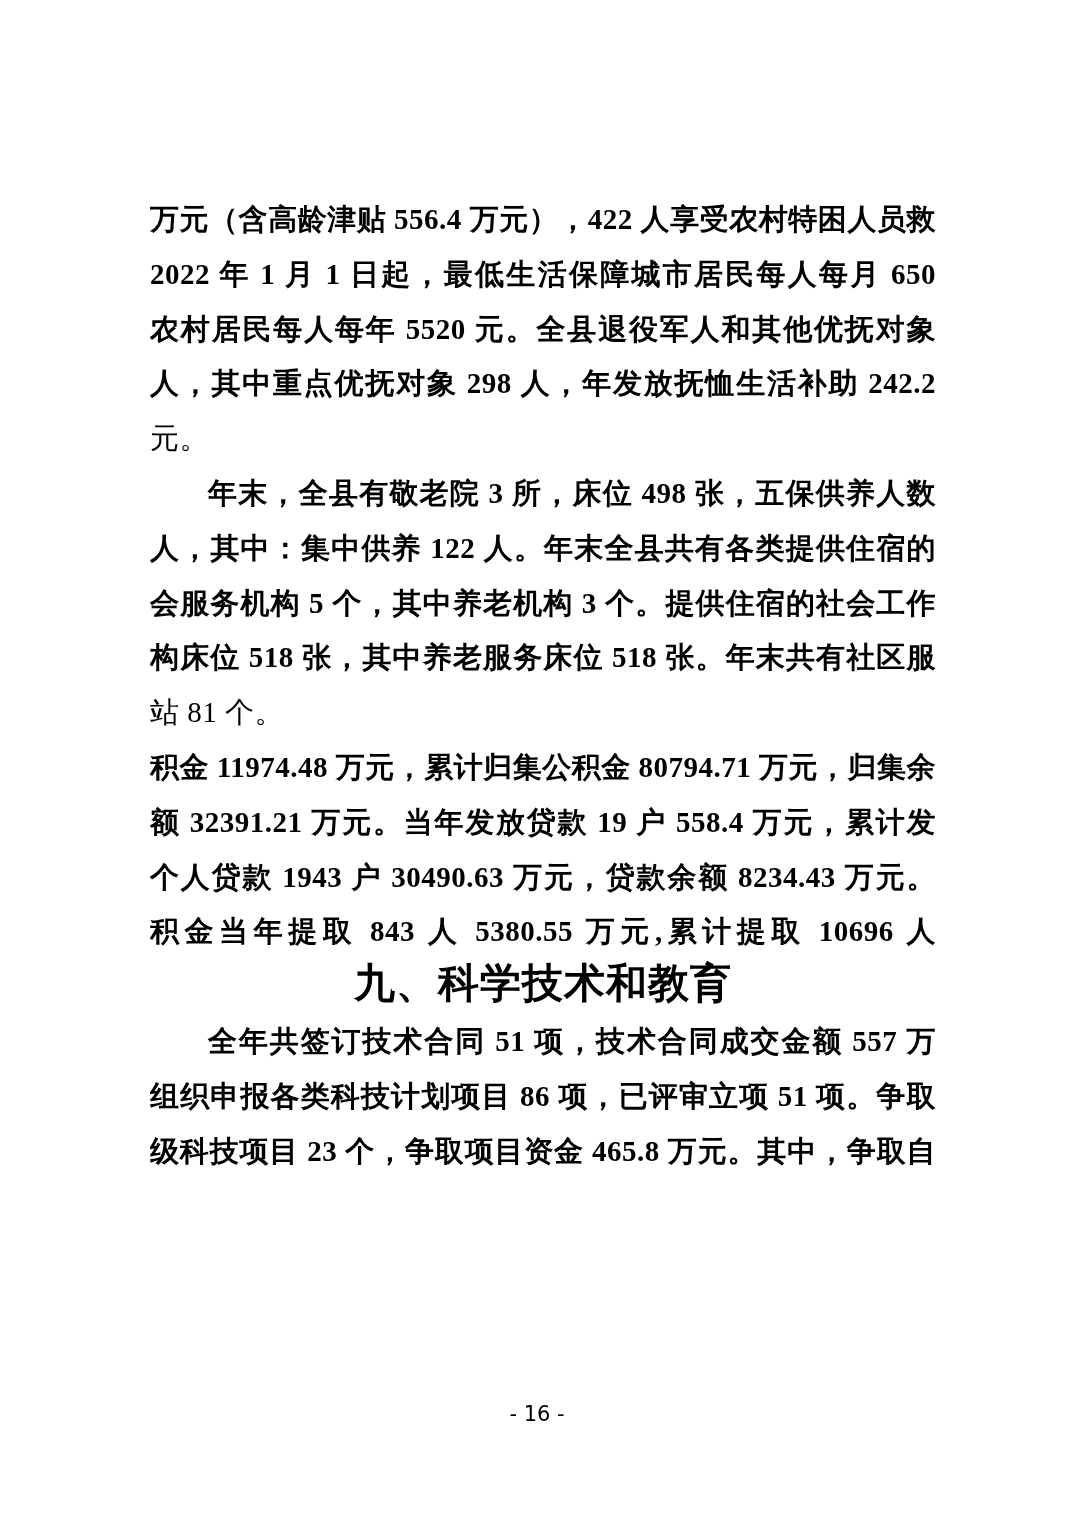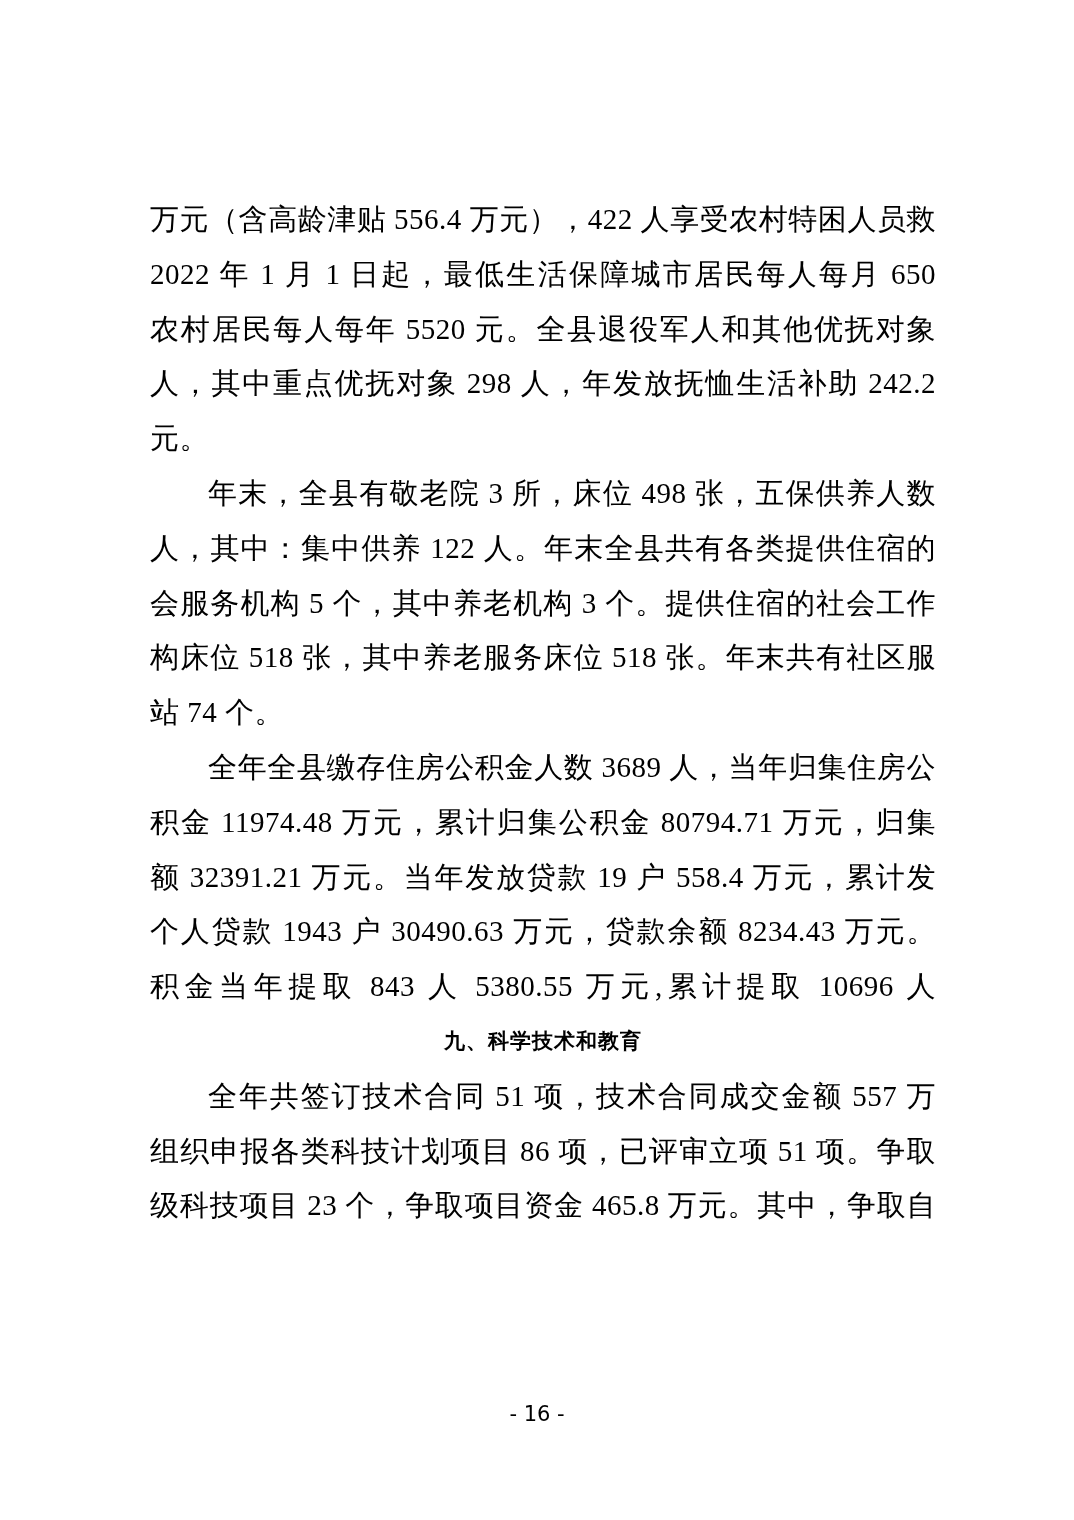--- a/index.html
+++ b/index.html
@@ -27,32 +27,33 @@
     line-height: 54.8px;
     font-size: 29px;
     overflow: hidden;
     letter-spacing: 0.5px;
   }
 
   .line.justify {
     text-align: justify;
     text-align-last: justify;
     text-justify: inter-character;
+    font-weight: bold;
   }
 
   .line.indent {
     text-indent: 2em;
   }
 
   .line.heading {
     text-align: center;
     text-align-last: center;
     font-weight: bold;
-    font-size: 21px;
-    font-family: Liberation Serif, serif;
+    font-size: 41px;
+    font-family: Liberation Mono, monospace;
     letter-spacing: 1px;
   }
 
   .page-number {
     position: absolute;
     left: 0;
     top: 1398px;
     width: 100%;
     text-align: center;
     font-size: 21px;
@@ -68,22 +69,21 @@
   <div class="content">
       <div class="line justify">万元（含高龄津贴 556.4 万元），422 人享受农村特困人员救</div>
       <div class="line justify">2022 年 1 月 1 日起，最低生活保障城市居民每人每月 650 元，</div>
       <div class="line justify">农村居民每人每年 5520 元。全县退役军人和其他优抚对象 1463</div>
       <div class="line justify">人，其中重点优抚对象 298 人，年发放抚恤生活补助 242.2 万</div>
       <div class="line">元。</div>
       <div class="line justify indent">年末，全县有敬老院 3 所，床位 498 张，五保供养人数 426</div>
       <div class="line justify">人，其中：集中供养 122 人。年末全县共有各类提供住宿的社</div>
       <div class="line justify">会服务机构 5 个，其中养老机构 3 个。提供住宿的社会工作机</div>
       <div class="line justify">构床位 518 张，其中养老服务床位 518 张。年末共有社区服务</div>
-      <div class="line">站 74 个。</div>
-      <div class="line justify indent">全年全县缴存住房公积金人数 3689 人，当年归集住房公</div>
+      <div class="line">站 81 个。</div>
       <div class="line justify">积金 11974.48 万元，累计归集公积金 80794.71 万元，归集余</div>
       <div class="line justify">额 32391.21 万元。当年发放贷款 19 户 558.4 万元，累计发放</div>
       <div class="line justify">个人贷款 1943 户 30490.63 万元，贷款余额 8234.43 万元。公</div>
       <div class="line justify">积金当年提取 843 人 5380.55 万元,累计提取 10696 人 48292.25</div>
       <div class="line heading">九、科学技术和教育</div>
       <div class="line justify indent">全年共签订技术合同 51 项，技术合同成交金额 557 万元。</div>
       <div class="line justify">组织申报各类科技计划项目 86 项，已评审立项 51 项。争取上</div>
       <div class="line justify">级科技项目 23 个，争取项目资金 465.8 万元。其中，争取自治</div>
     </div>
   <div class="page-number">- 16 -</div>

